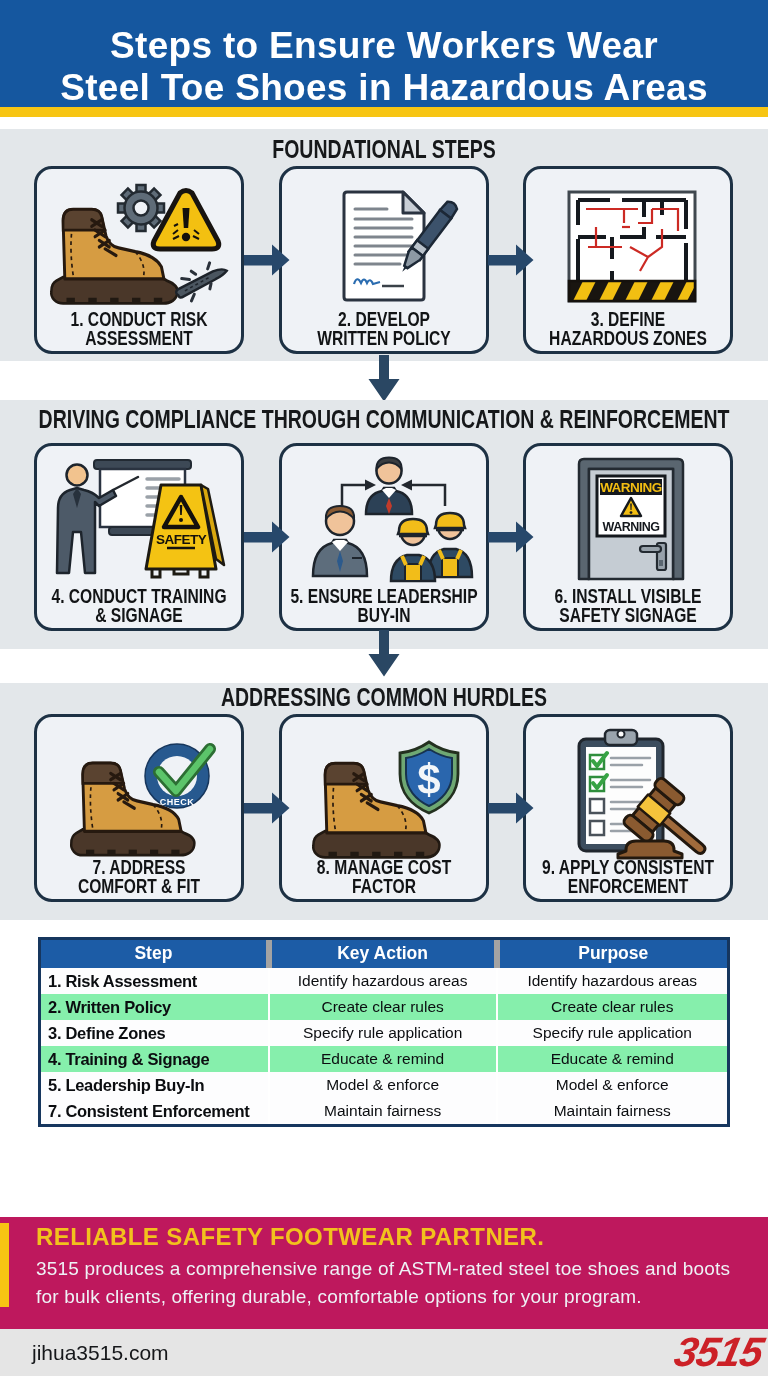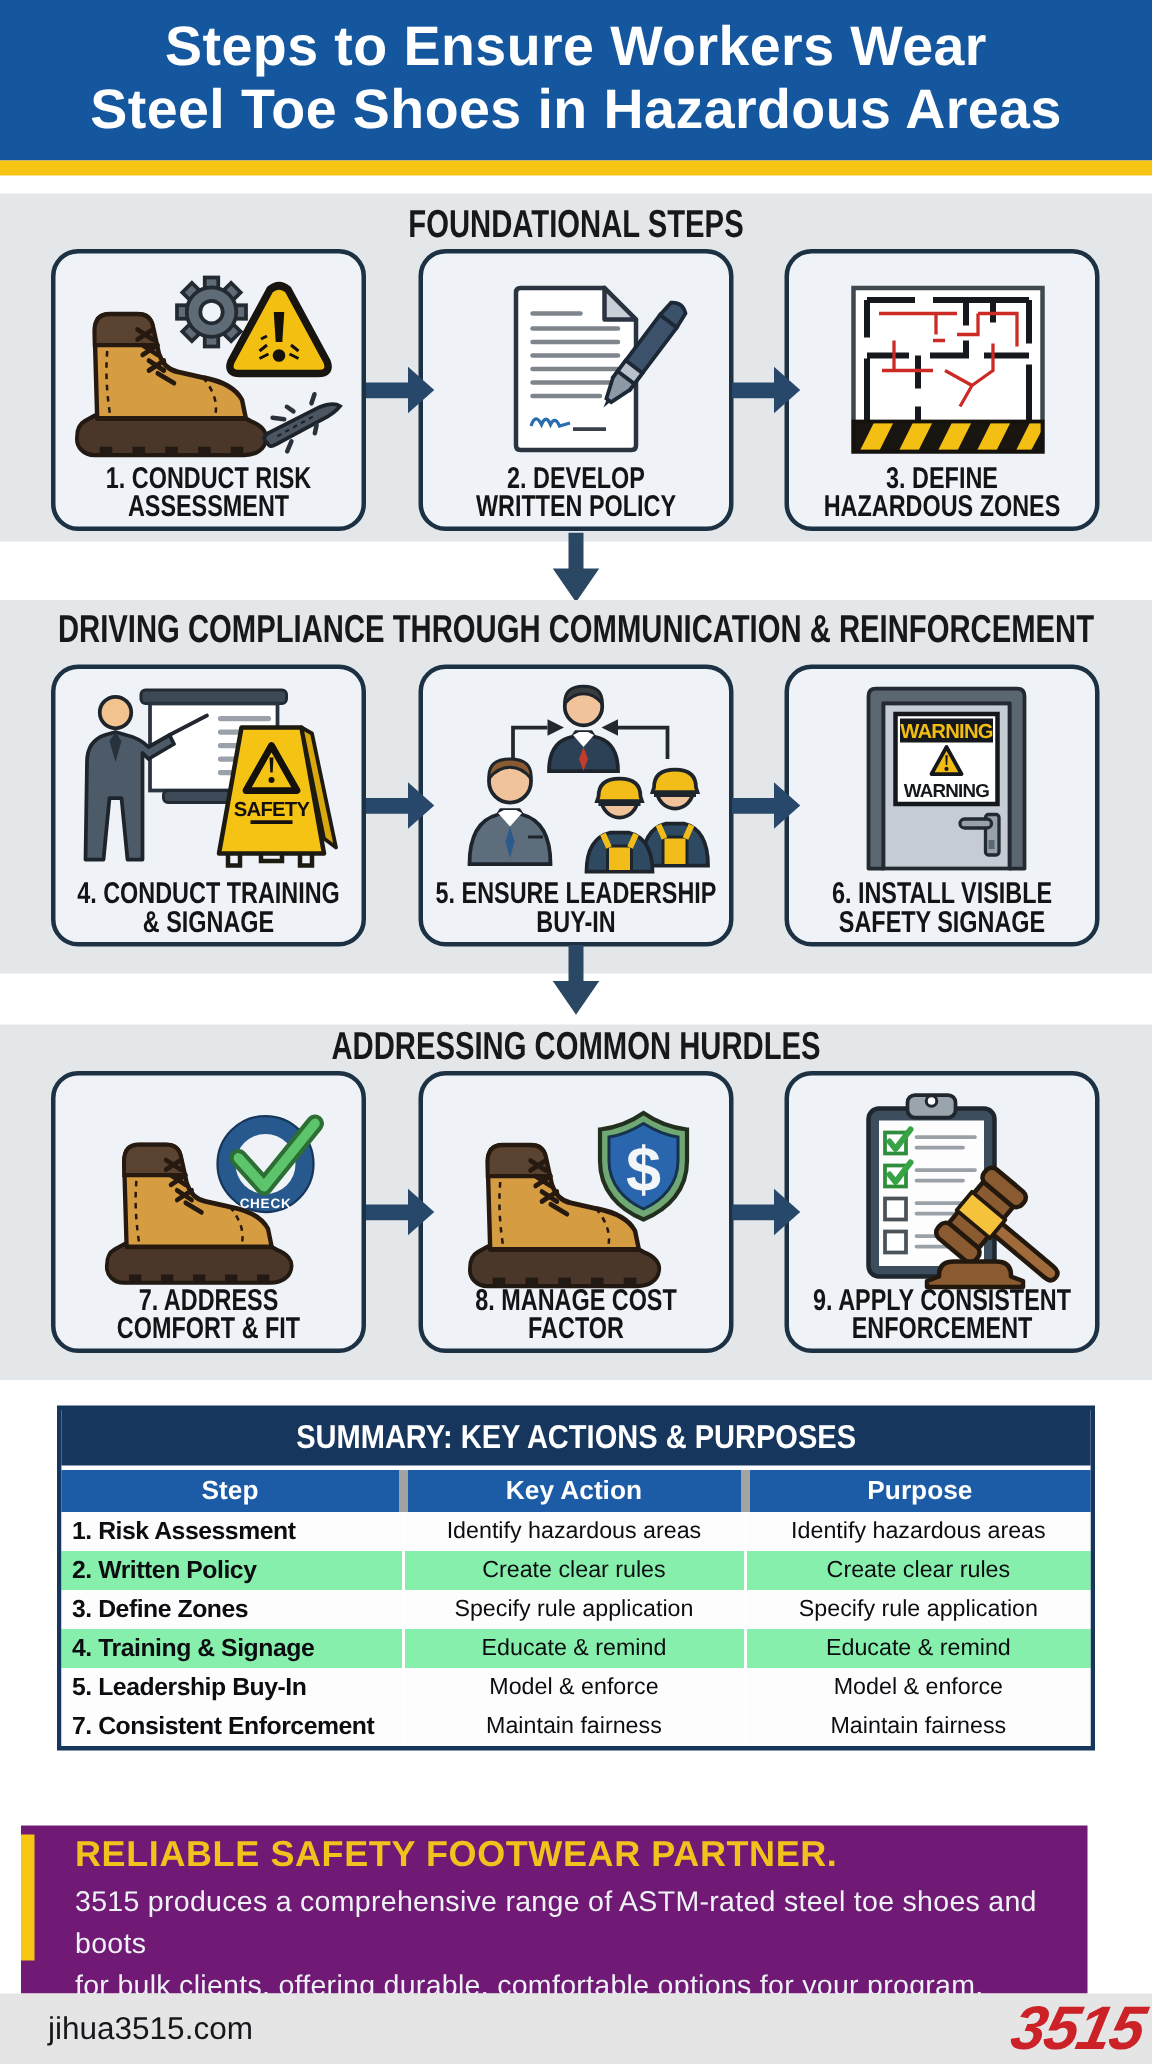--- a/index.html
+++ b/index.html
@@ -2,21 +2,21 @@
 <html><head>
 <meta charset="utf-8">
 <style>
   html,body{margin:0;padding:0;}
   body{width:768px;height:1376px;position:relative;background:#fff;
        font-family:"Liberation Sans",sans-serif;overflow:hidden;}
   .abs{position:absolute;}
 
   
   .hdr{left:0;top:0;width:768px;height:107px;background:#15579f;}
-  .hdr h1{margin:0;padding-top:10px;text-align:center;color:#fff;
+  .hdr h1{margin:0;padding-top:25px;text-align:center;color:#fff;
           font-size:37px;line-height:42px;font-weight:bold;letter-spacing:.3px;}
   .ybar{left:0;top:107px;width:768px;height:10px;background:#f7c513;}
 
   
   .band{left:0;width:768px;background:#e3e7ea;}
   .sec-title{left:50%;font-weight:bold;color:#16181a;white-space:nowrap;
              transform:translateX(-50%) scaleX(.75);transform-origin:center;}
 
   
   .bx{position:absolute;width:210px;height:188px;background:#eff2f6;
@@ -39,21 +39,21 @@
   th{background:#1c5ca6;color:#fff;font-weight:bold;font-size:17.5px;padding:3px 0 4px;
      border-left:6px solid #a3a3a3;}
   th:first-child{border-left:none;}
   td{font-size:15.5px;color:#0b0d10;padding:3.5px 0 4.5px;text-align:center;
      border-left:2px solid #fff;line-height:18px;}
   td:first-child{border-left:none;text-align:left;padding-left:7px;font-weight:bold;font-size:16.5px;letter-spacing:-.3px;}
   tr.alt td{background:#86efac;}
   tr.wht td{background:#fdfdfe;}
 
   
-  .foot{left:14px;top:1217px;width:711px;height:112px;background:#701a75;}
+  .foot{left:0;top:1217px;width:768px;height:112px;background:#be185d;}
   .foot .ybar2{position:absolute;left:0;top:6px;width:9px;height:84px;background:#f7c513;}
   .foot h2{margin:0;position:absolute;left:36px;top:6px;color:#f2c11d;
            font-size:24px;font-weight:bold;letter-spacing:.4px;}
   .foot p{margin:0;position:absolute;left:36px;top:38px;color:#eef2f6;
           font-size:19px;line-height:28px;letter-spacing:.2px;}
   .bottom{left:0;top:1329px;width:768px;height:47px;background:#e5e5e5;padding-left:16px;}
   .site{position:absolute;left:32px;top:12px;font-size:21px;color:#15171a;}
   .logo{position:absolute;right:22px;top:0px;font-size:41px;font-weight:bold;
         color:#cc2127;font-style:italic;transform:skewX(-12deg);letter-spacing:-1px;}
 </style>
@@ -353,21 +353,20 @@
   <div class="lbl">9. APPLY CONSISTENT<br>ENFORCEMENT</div>
 </div>
 <svg class="rarr" style="left:244px;top:792px;" viewBox="0 0 46 32">
     <path d="M0,11 L28,11 L28,0.5 L45.5,16 L28,31.5 L28,21.5 L0,21.5 Z" fill="#27486b"></path>
   </svg>
 <svg class="rarr" style="left:488px;top:792px;" viewBox="0 0 46 32">
     <path d="M0,11 L28,11 L28,0.5 L45.5,16 L28,31.5 L28,21.5 L0,21.5 Z" fill="#27486b"></path>
   </svg>
 
 <div class="abs tblwrap">
-  <div class="tbl-title"><span>SUMMARY: KEY ACTIONS &amp; PURPOSES</span></div>
   <table>
     <colgroup>
         <col style="width:33.2%">
         <col style="width:33.2%">
         <col style="width:33.6%">
       </colgroup>
     <tbody>
         <tr>
           <th>Step</th>
           <th>Key Action</th>

